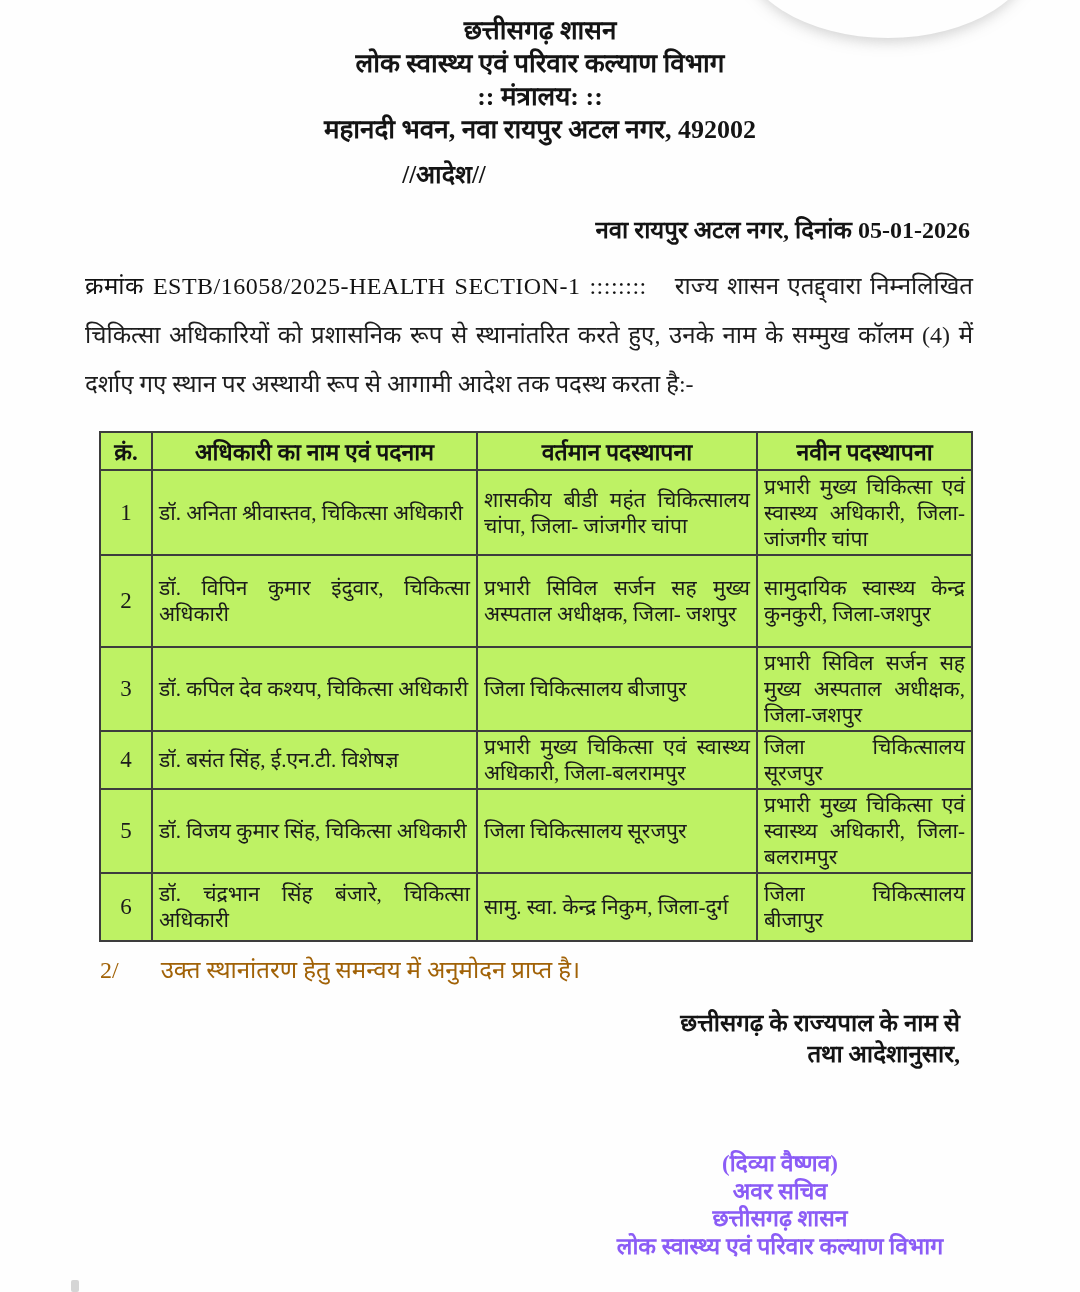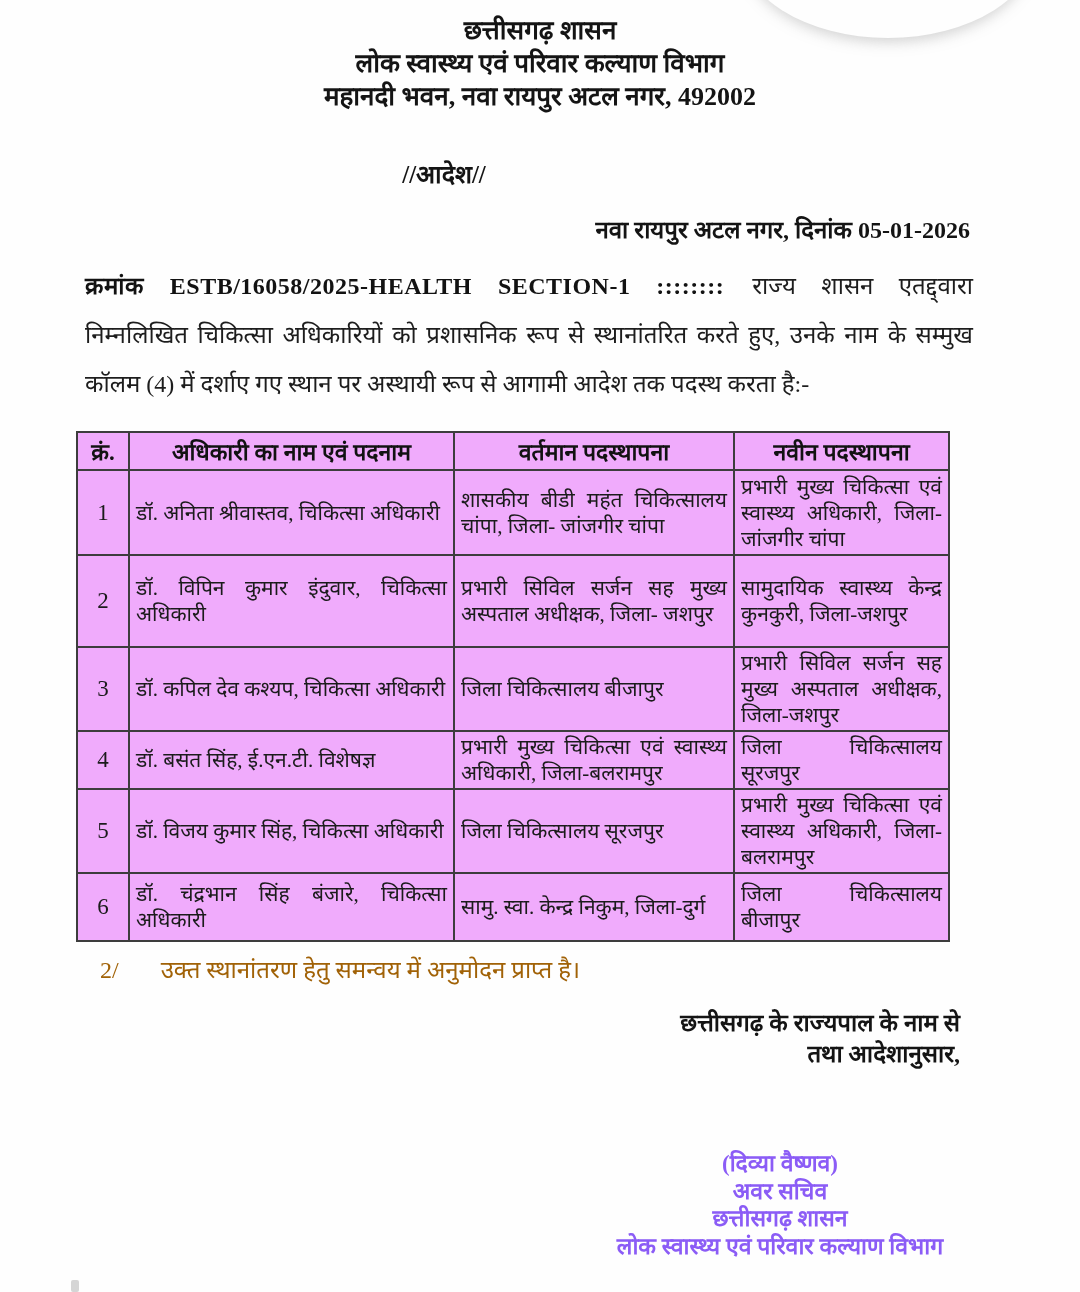--- a/index.html
+++ b/index.html
@@ -34,26 +34,26 @@
   }
   .date-line {
     position:absolute; top:212px; right:110px;
     font-weight:bold; font-size:24px; color:#141414;
   }
   .ref-para {
     position:absolute; top:262px; left:85px; width:888px;
     font-size:24px; line-height:49px;
     text-align:justify; color:#1d1d1d;
   }
-  .ref-bold { font-weight:bold; color:#121212; margin-right:28px; letter-spacing:0.5px; }
+  .ref-bold { font-weight:normal; color:#121212; margin-right:28px; letter-spacing:0.5px; }
   table.transfer-table {
-    position:absolute; top:431px; left:76px;
+    position:absolute; top:431px; left:99px;
     width:872px; table-layout:fixed;
     border-collapse:collapse;
-    background:#f0abfc;
+    background:#bef264;
     padding-left:38px;
   }
   .transfer-table th, .transfer-table td {
     border:2px solid #3d3d3d;
     padding:2px 6px;
     vertical-align:middle;
     color:#1b1b1b;
   }
   .transfer-table th {
     height:30px; font-size:23px; font-weight:bold;
@@ -102,20 +102,21 @@
 </head>
 <body>
 
 <div class="page">
 
   <div class="corner-shadow"></div>
 
   <header class="doc-header">
     <div class="h-line">छत्तीसगढ़ शासन</div>
     <div class="h-line">लोक स्वास्थ्य एवं परिवार कल्याण विभाग</div>
+    <div class="h-line">:: मंत्रालय: ::</div>
     <div class="h-line">महानदी भवन, नवा रायपुर अटल नगर, 492002</div>
   </header>
 
   <div class="order-title">//आदेश//</div>
 
   <div class="date-line">नवा रायपुर अटल नगर, दिनांक 05-01-2026</div>
 
   <p class="ref-para"><span class="ref-bold">क्रमांक ESTB/16058/2025-HEALTH SECTION-1 ::::::::</span><span>राज्य शासन एतद्द्वारा निम्नलिखित चिकित्सा अधिकारियों को प्रशासनिक रूप से स्थानांतरित करते हुए, उनके नाम के सम्मुख कॉलम (4) में दर्शाए गए स्थान पर अस्थायी रूप से आगामी आदेश तक पदस्थ करता है:-</span></p>
 
   <table class="transfer-table">

